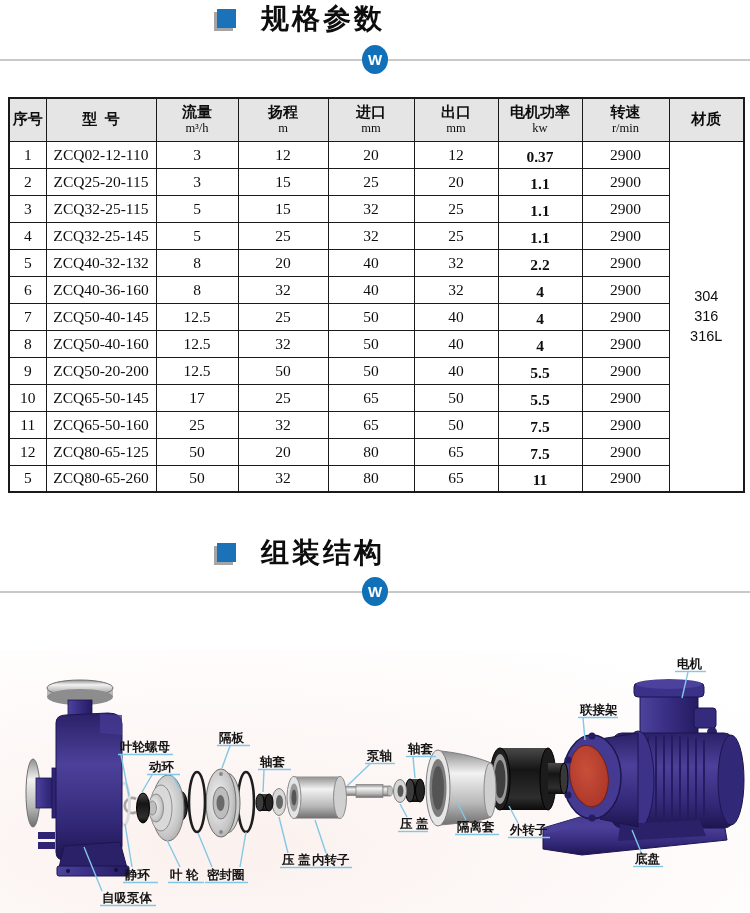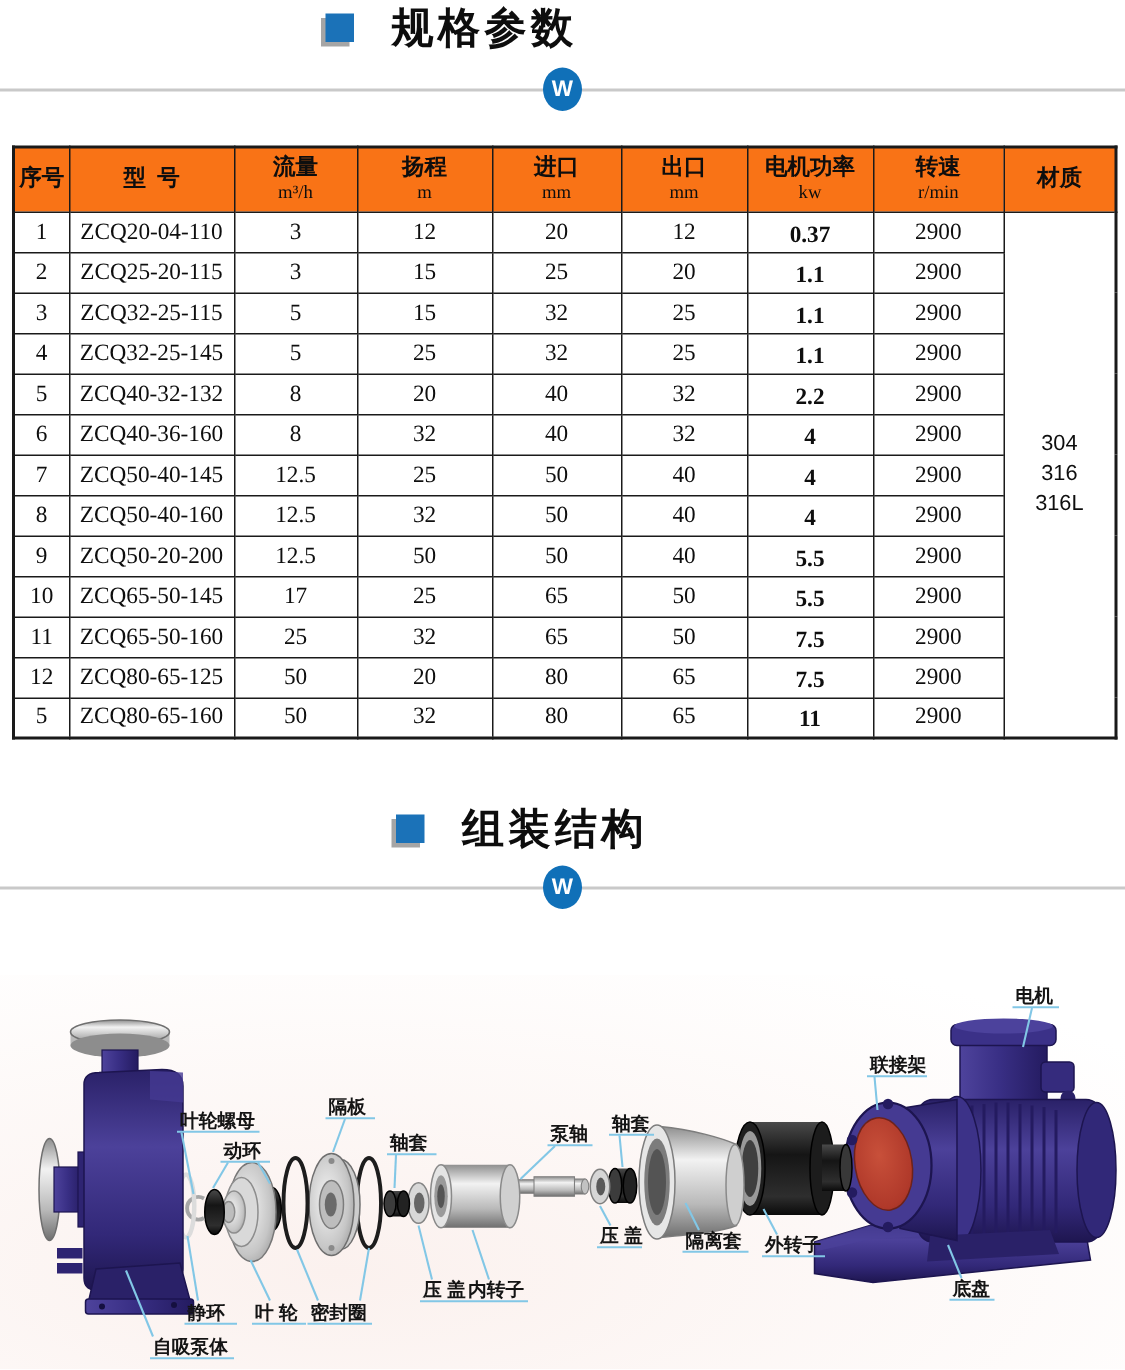--- a/index.html
+++ b/index.html
@@ -7,41 +7,41 @@
          font-family:"Liberation Sans", sans-serif; }
 
   
   .sec-title { position:absolute; left:0; width:602px; display:flex;
                align-items:center; justify-content:center; gap:25px; }
   .sec-title .sq { width:19px; height:19px; background:#1b72b8;
                    box-shadow:-3px 3px 0 0 #a5a5a5; }
   .sec-title .txt { font-size:28px; font-weight:700; color:#0d0d0d;
                     letter-spacing:3px; line-height:1.2; }
   #title-spec { top:2px; }
-  #title-assembly { top:536px;margin-left:47px; }
+  #title-assembly { top:536px; }
 
   
   .divider { position:absolute; left:0; width:750px; height:30px; }
   #divider1 { top:45px; }
   #divider2 { top:577px; }
   .divider .rule { position:absolute; top:14px; left:0; width:750px;
                    border-top:2px solid #c9c9c9; }
   .divider .wbadge { position:absolute; left:362px; top:0; width:26px; height:29px;
                      background:#1070b8; border-radius:50%; color:#ffffff;
                      font-weight:700; font-size:15px; display:flex;
                      align-items:center; justify-content:center; }
 
   
   .table-wrap { position:absolute; top:97px; left:8px; }
   .spec-table { border-collapse:collapse; table-layout:fixed; width:735px;
                 border:2px solid #1a1a1a; font-family:"Liberation Serif", serif; }
   .spec-table th, .spec-table td { border:1px solid #1a1a1a; text-align:center;
                 padding:0; color:#0e0e0e; }
   .spec-table thead tr { height:43px; }
-  .spec-table thead th { background:#f97316; font-weight:600; font-size:15px;
+  .spec-table thead th { background:#e5e5e5; font-weight:600; font-size:15px;
                 line-height:1.12; }
   .h-main { white-space:pre; }
   .h-sub { font-size:12.5px; font-weight:400; }
   .spec-table tbody tr { height:27px; }
   .spec-table tbody td { font-size:15.5px; vertical-align:middle; }
   .spec-table tbody td:nth-child(7) { vertical-align:bottom; padding-bottom:2px;font-weight:bold; }
   .mat-cell { font-family:"Liberation Sans", sans-serif !important;
               font-size:14.5px !important; line-height:1.4;
               vertical-align:middle !important; }
 
@@ -110,21 +110,21 @@
             <div class="h-sub">r/min</div>
           </th>
         <th>
             <div class="h-main">材质</div>
           </th>
       </tr>
     </thead>
     <tbody>
   <tr>
     <td>1</td>
-    <td>ZCQ20-04-110</td>
+    <td>ZCQ02-12-110</td>
     <td>3</td>
     <td>12</td>
     <td>20</td>
     <td>12</td>
     <td>0.37</td>
     <td>2900</td>
   <td class="mat-cell" rowspan="13">304<br>316<br>316L</td>
         </tr>
 
   <tr>
@@ -243,21 +243,21 @@
     <td>50</td>
     <td>20</td>
     <td>80</td>
     <td>65</td>
     <td>7.5</td>
     <td>2900</td>
   </tr>
 
   <tr>
     <td>5</td>
-    <td>ZCQ80-65-160</td>
+    <td>ZCQ80-65-260</td>
     <td>50</td>
     <td>32</td>
     <td>80</td>
     <td>65</td>
     <td>11</td>
     <td>2900</td>
   </tr>
 </tbody>
   </table>
 </div>

